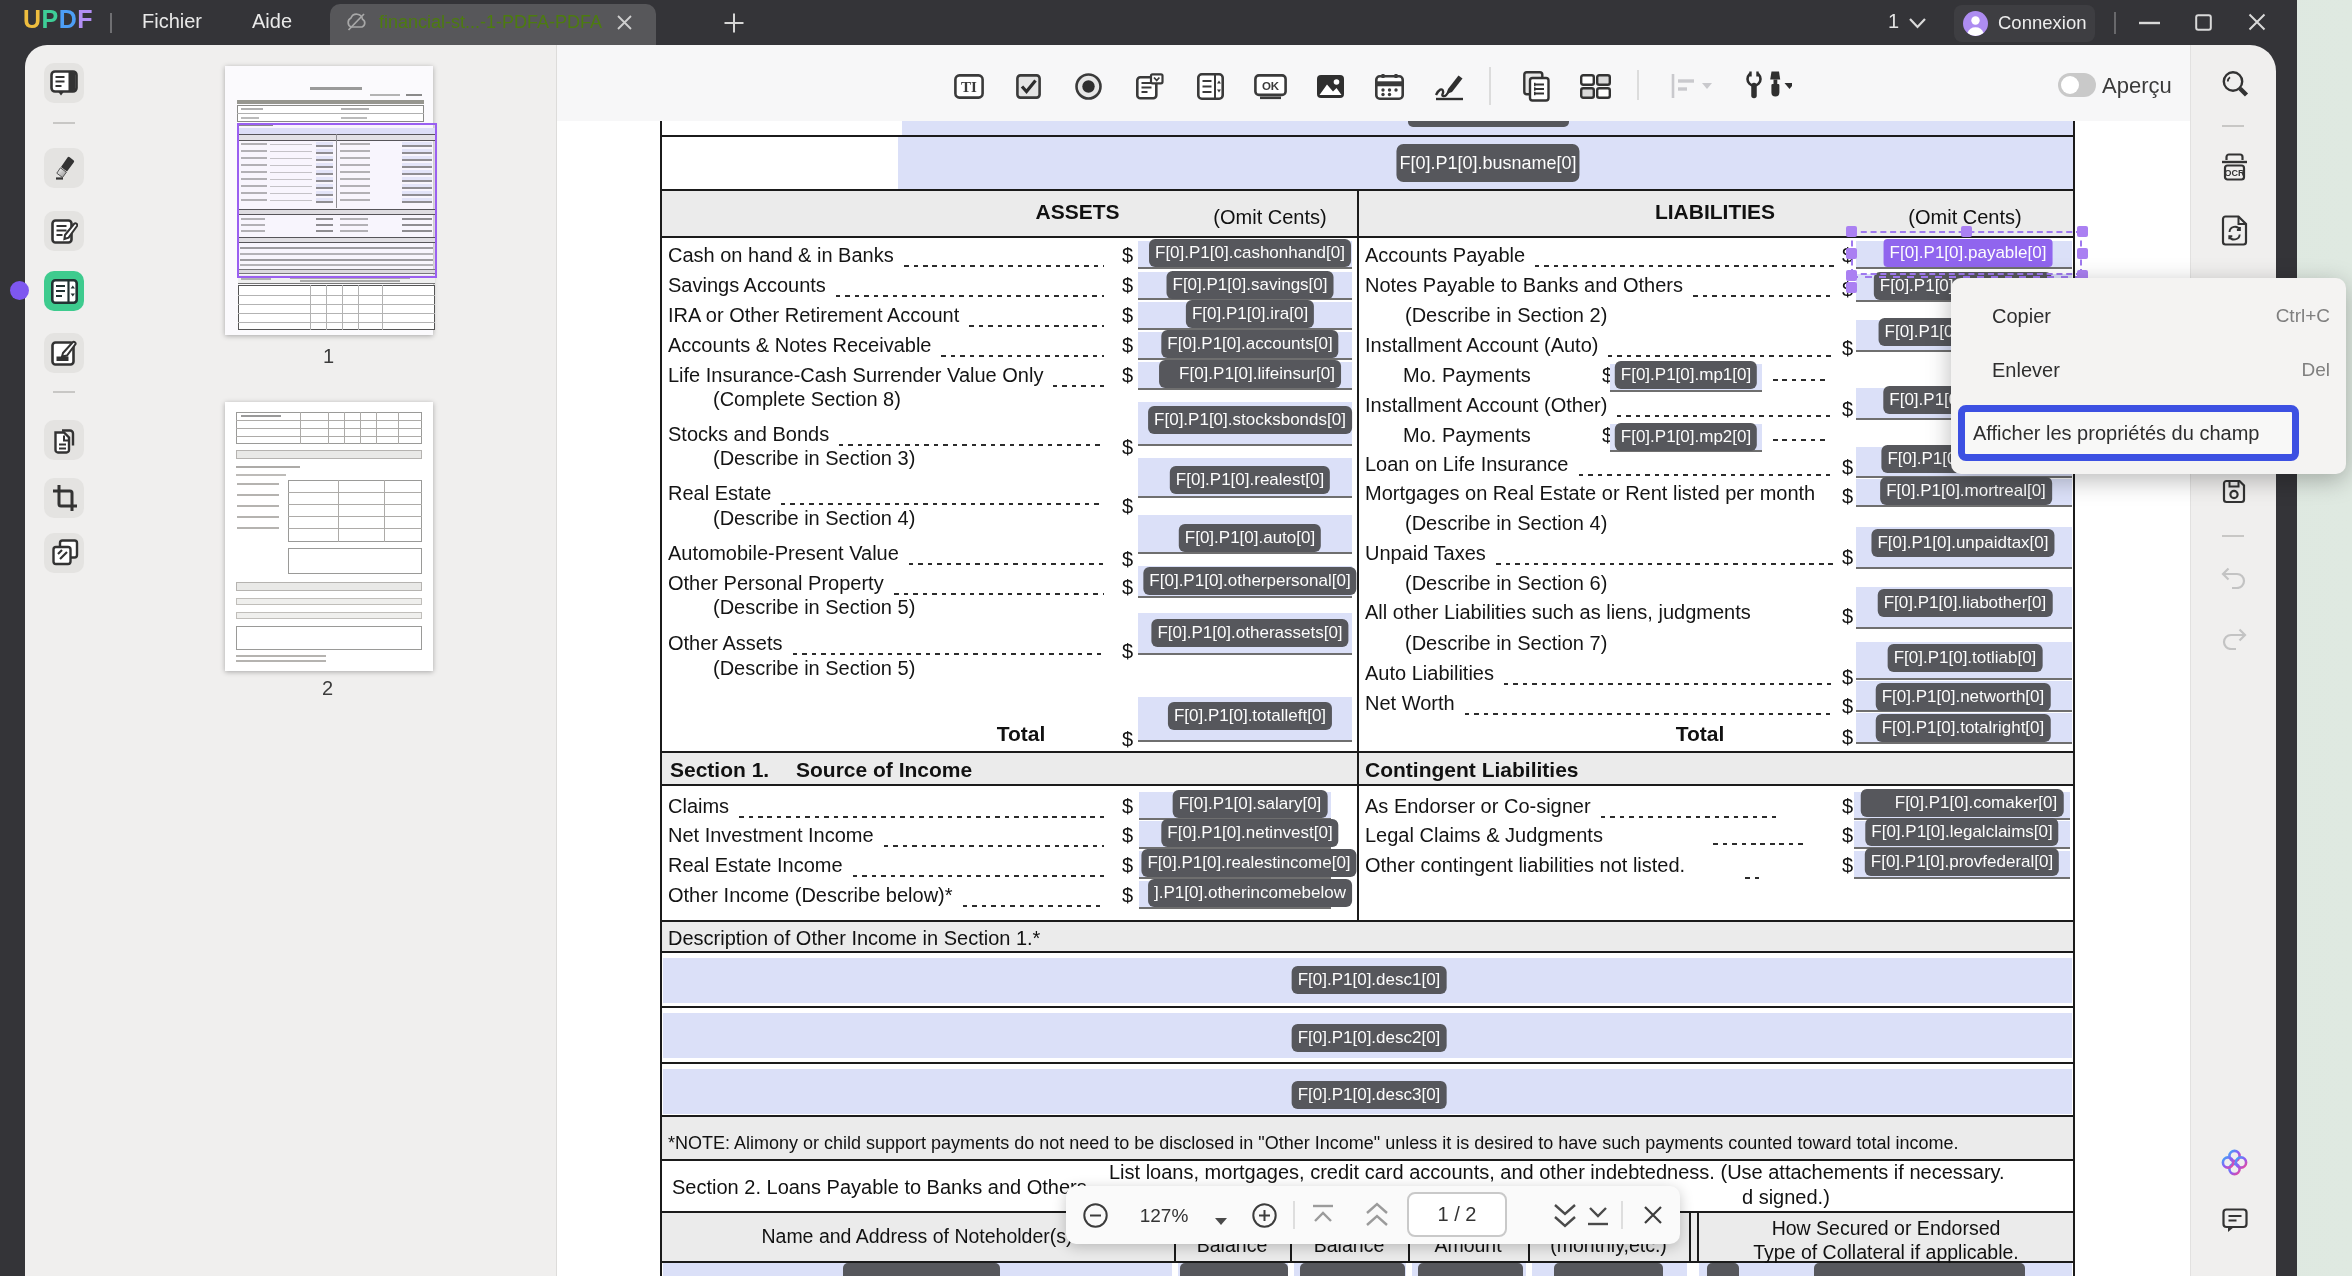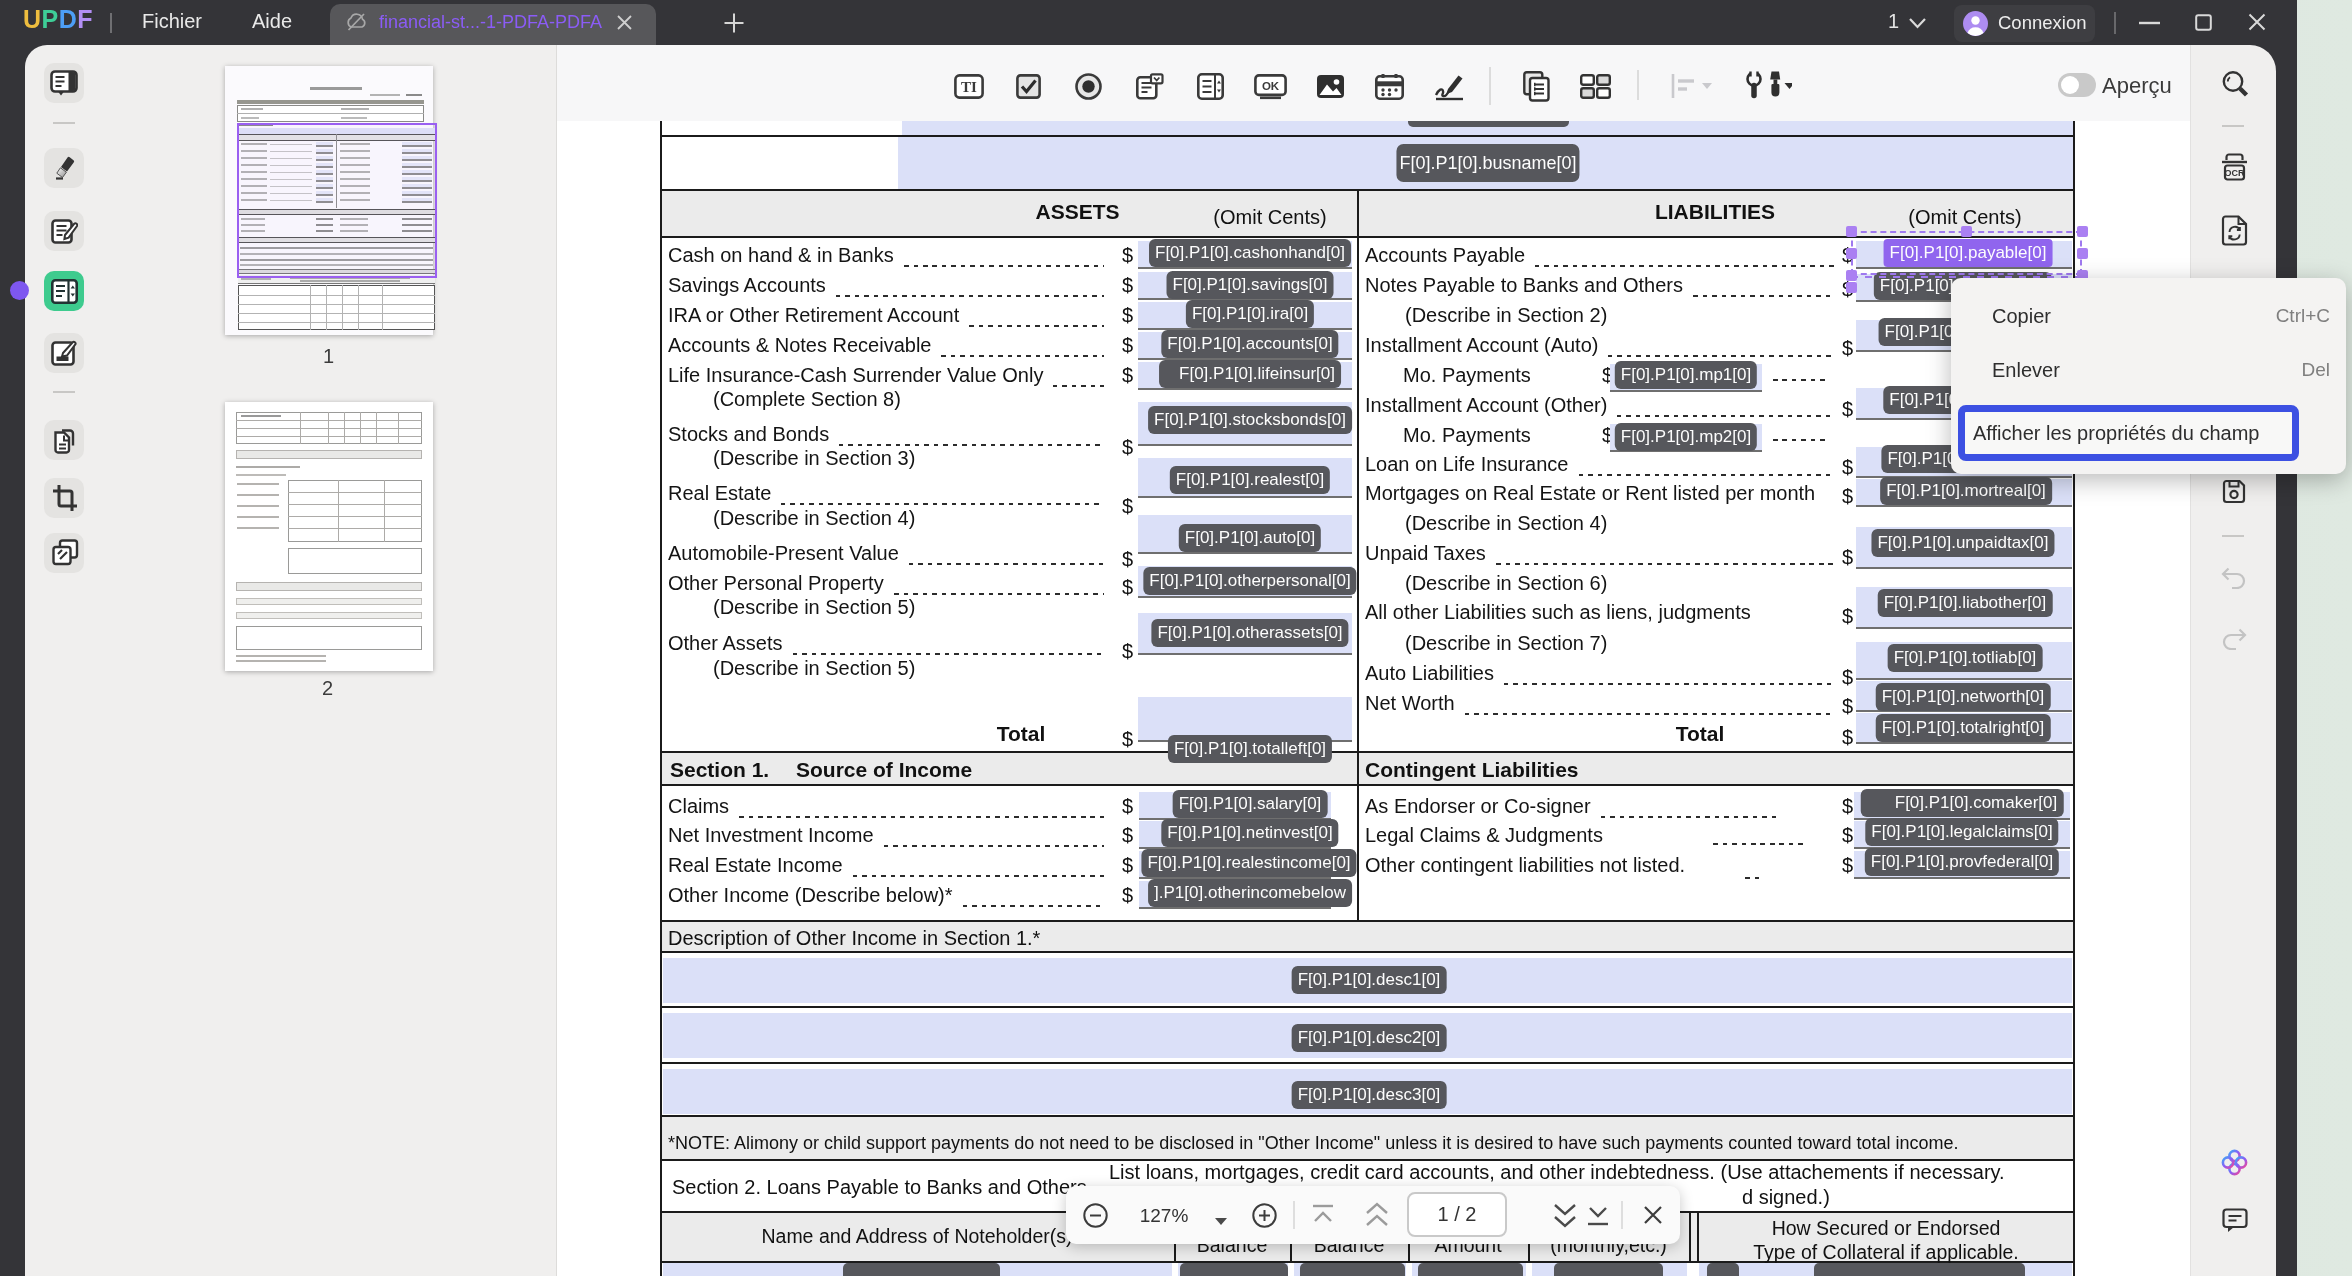--- a/index.html
+++ b/index.html
@@ -14,21 +14,21 @@
 <div class="abs" style="left:25px;top:45px;width:2251px;height:1231px;background:#f0efee;border-radius:22px 26px 0 0"></div>
 <div class="abs" style="left:23px;top:5px;font-size:25px;font-weight:bold;letter-spacing:0.5px"><span style="color:#eebd3f">U</span><span style="color:#3ecd97">P</span><span style="color:#4d9ef6">D</span><span style="color:#b38ff5">F</span></div>
 <div class="abs" style="left:110px;top:13px;width:2px;height:20px;background:#6f6f72"></div>
 <div class="abs" style="left:142px;top:10px;font-size:20px;color:#e9e9e9">Fichier</div>
 <div class="abs" style="left:252px;top:10px;font-size:20px;color:#e9e9e9">Aide</div>
 <div class="abs" style="left:330px;top:4px;width:326px;height:41px;background:#57575a;border-radius:10px 10px 0 0"></div>
 <svg class="abs" style="left:345px;top:12px" width="23" height="20" viewBox="0 0 23 20">
 <path d="M6 15 a5 5 0 0 1 0-9 a6 6 0 0 1 11.5 1.2 A4.3 4.3 0 0 1 17 15 Z" fill="none" stroke="#a8a8a8" stroke-width="1.7"></path>
 <line x1="3.5" y1="18" x2="19" y2="2" stroke="#a8a8a8" stroke-width="1.7"></line>
   </svg>
-<div class="abs" style="left:379px;top:12px;font-size:18px;color:#8b5cf6">financial-st...-1-PDFA-PDFA</div>
+<div class="abs" style="left:379px;top:12px;font-size:18px;color:#4d7c0f">financial-st...-1-PDFA-PDFA</div>
 <svg class="abs" style="left:616px;top:14px" width="17" height="17" viewBox="0 0 17 17">
     <path d="M2 2 L15 15 M15 2 L2 15" stroke="#cfcfcf" stroke-width="1.8"></path>
   </svg>
 <svg class="abs" style="left:723px;top:12px" width="22" height="22" viewBox="0 0 22 22">
     <path d="M11 1.5 V20.5 M1.5 11 H20.5" stroke="#d6d6d6" stroke-width="2"></path>
   </svg>
 <div class="abs" style="left:1888px;top:10px;font-size:20px;color:#e3e3e3">1</div>
 <svg class="abs" style="left:1908px;top:17px" width="19" height="12" viewBox="0 0 19 12">
     <path d="M2 2 L9.5 10 L17 2" fill="none" stroke="#dadada" stroke-width="2.2"></path>
   </svg>
@@ -515,21 +515,21 @@
       <div class="tag" style="left:1250px;top:406px;">F[0].P1[0].stocksbonds[0]</div>
       <div class="abs" style="left:1138px;top:458px;width:214px;height:40px;background:#dbe0f8;border-bottom:2px solid #6f6f6f;"></div>
       <div class="tag" style="left:1250px;top:466px;">F[0].P1[0].realest[0]</div>
       <div class="abs" style="left:1138px;top:515px;width:214px;height:39px;background:#dbe0f8;border-bottom:2px solid #6f6f6f;"></div>
       <div class="tag" style="left:1250px;top:524px;">F[0].P1[0].auto[0]</div>
       <div class="abs" style="left:1138px;top:566px;width:214px;height:32px;background:#dbe0f8;border-bottom:2px solid #6f6f6f;"></div>
       <div class="tag" style="left:1250px;top:567px;">F[0].P1[0].otherpersonal[0]</div>
       <div class="abs" style="left:1138px;top:613px;width:214px;height:42px;background:#dbe0f8;border-bottom:2px solid #6f6f6f;"></div>
       <div class="tag" style="left:1250px;top:619px;">F[0].P1[0].otherassets[0]</div>
       <div class="abs" style="left:1138px;top:697px;width:214px;height:45px;background:#dbe0f8;border-bottom:2px solid #6f6f6f;"></div>
-      <div class="tag" style="left:1250px;top:702px;margin-top:33px;">F[0].P1[0].totalleft[0]</div>
+      <div class="tag" style="left:1250px;top:702px;">F[0].P1[0].totalleft[0]</div>
       <div class="row" style="left:1365px;top:244px;width:473px;font-size:20px">
         <span>Accounts Payable</span>
         <span class="dots"></span>
       </div>
       <div class="row" style="left:1365px;top:274px;width:473px;font-size:20px">
         <span>Notes Payable to Banks and Others</span>
         <span class="dots"></span>
       </div>
       <div class="row" style="left:1405px;top:304px;width:433px;font-size:20px">
         <span>(Describe in Section 2)</span>

